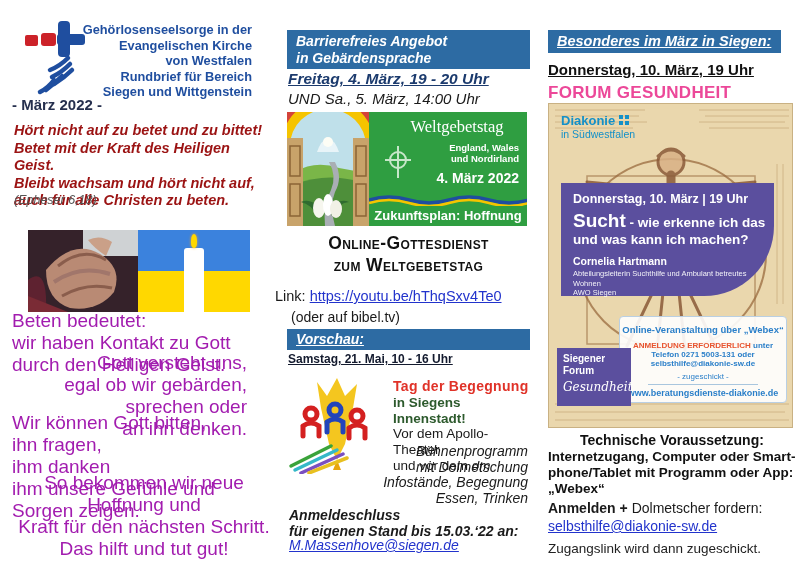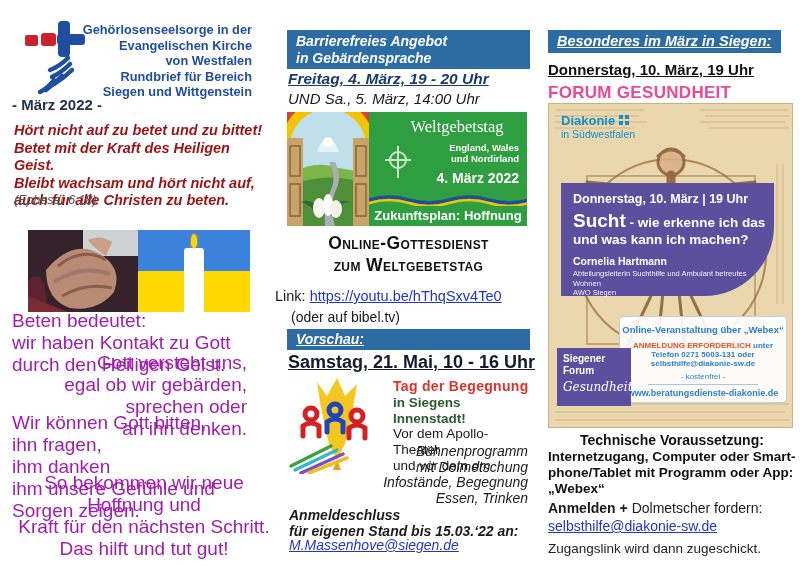--- a/index.html
+++ b/index.html
@@ -53,21 +53,21 @@
   .wgt-motto { position:absolute; left:0; bottom:3px; width:100%; text-align:center;
     font-weight:bold; font-size:13px; }
   .m-service { left:287px; top:232px; width:243px; text-align:center; color:#111;
     font-variant:small-caps; font-weight:600; font-size:17.5px; line-height:22px; letter-spacing:.4px; }
   .m-link { left:275px; top:288px; font-size:14.5px; }
   .link { color:#2233cc; text-decoration:underline; cursor:pointer; }
   .m-linkalt { left:291px; top:309px; font-size:14px; }
   .m-banner2 { left:287px; top:329px; width:243px; padding:2px 9px; }
   .m-banner2 span { text-decoration:underline; }
   .m-date3 { left:288px; top:352px; color:#131a2e; font-weight:bold;
-    text-decoration:underline; font-size:18px; }
+    text-decoration:underline; font-size:12px; }
   .m-event { left:393px; top:379px; width:140px; font-size:13.5px; line-height:15.8px; }
   .ev-title { color:#e03228; font-weight:bold; font-size:14px; letter-spacing:.3px; }
   .ev-city { color:#2d5a2d; font-weight:bold; }
   .m-program { left:300px; top:444px; width:228px; text-align:right;
     font-style:italic; font-size:14px; line-height:15.6px; }
   .m-deadline { left:289px; top:507px; font-weight:bold; font-style:italic;
     font-size:14px; line-height:16px; }
   .m-demail { left:289px; top:537px; font-style:italic; font-size:14px; }
 
   
@@ -327,21 +327,21 @@
 AWO Siegen</div>
     </div>
 
     <div class="wbox">
       <div class="wb1">Online-Veranstaltung über „Webex“</div>
       <div class="wb2">
         <span class="red">ANMELDUNG ERFORDERLICH</span><span> unter</span>
       </div>
       <div class="wb3">Telefon 0271 5003-131 oder</div>
       <div class="wb3">selbsthilfe@diakonie-sw.de</div>
-      <div class="wb5">- kostenfrei -</div>
+      <div class="wb5">- zugeschickt -</div>
       <div class="wline"></div>
       <div class="wb6">www.beratungsdienste-diakonie.de</div>
     </div>
 
     <div class="fbox">
       <div class="fbox-name pre">Siegener
 Forum</div>
       <div class="fbox-script">Gesundheit</div>
     </div>
   </div>

